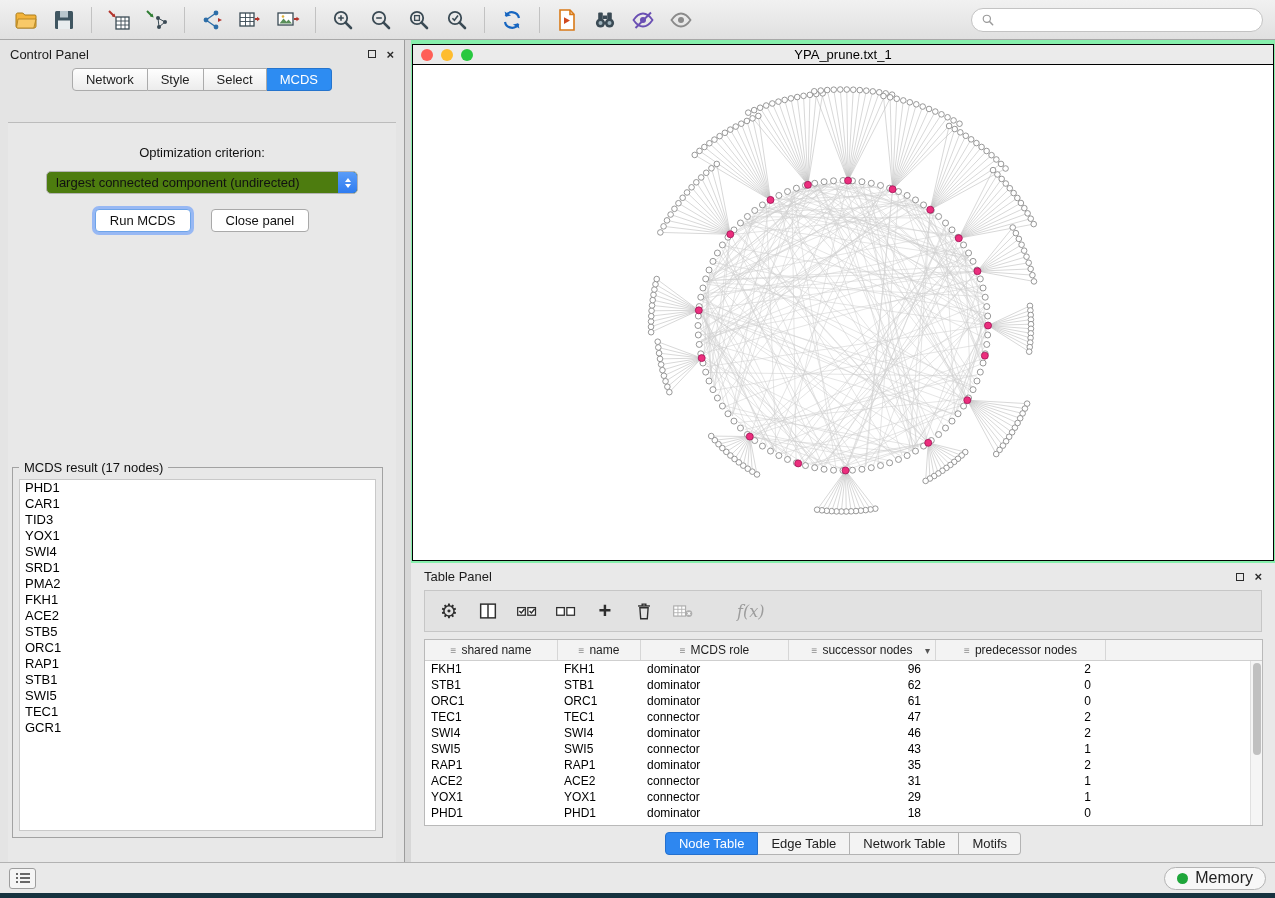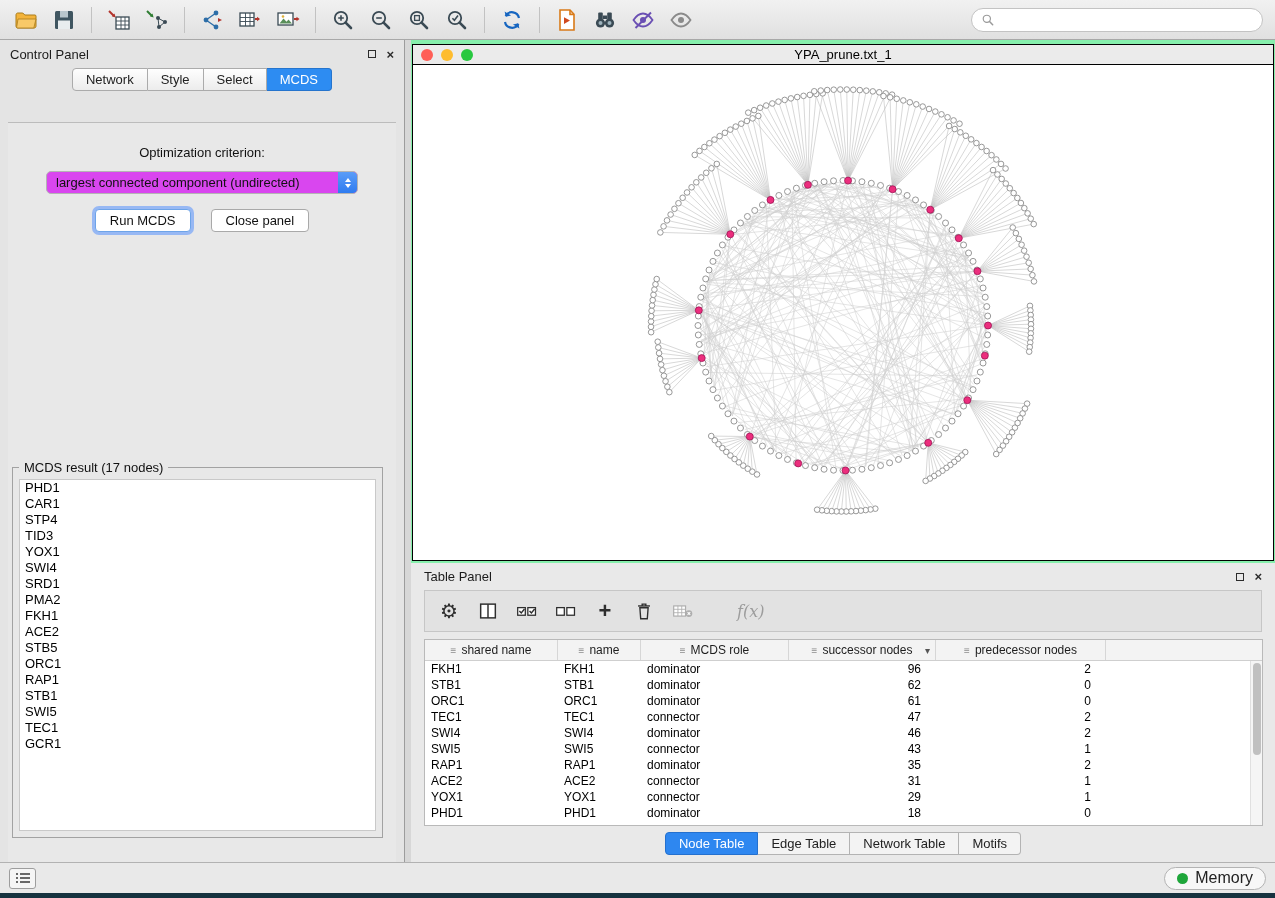--- a/index.html
+++ b/index.html
@@ -41,21 +41,21 @@
   .tab {
     padding:3px 13px; font-size:13px; background:linear-gradient(#fefefe,#ececec);
     border:1px solid #ababab; border-left:none; cursor:pointer; color:#222;
   }
   .tab:first-child { border-left:1px solid #ababab; border-radius:4px 0 0 4px; }
   .tab:last-child { border-radius:0 4px 4px 0; }
   .tab.active { background:#2d8cf2; color:#fff; border-color:#2574cd; }
   .cp-body { border-top:1px solid #bcbcbc; margin-top:-1px; padding-top:22px; text-align:center; background:#e8e8e8; position:absolute; left:8px; right:8px; top:83px; bottom:0; }
   .opt-label { font-size:13px; color:#111; }
   .dropdown {
-    width:312px; height:23px; margin:11px auto 0; background:#d946ef; border:1px solid #b4b4b4;
+    width:312px; height:23px; margin:11px auto 0; background:#4d7c0f; border:1px solid #b4b4b4;
     border-radius:5px; display:flex; align-items:center; font-size:13px; cursor:pointer; overflow:hidden;
   }
   .dd-value { flex:1; text-align:left; padding-left:9px; white-space:nowrap; }
   .dd-stepper { width:19px; height:100%; background:linear-gradient(#5a9cf8,#2f7cf0); display:flex; flex-direction:column; align-items:center; justify-content:center; gap:2px; border-radius:0 4px 4px 0; }
   .dd-stepper i { width:0; height:0; border-left:3.5px solid transparent; border-right:3.5px solid transparent; display:block; }
   .dd-up { border-bottom:4px solid #fff; }
   .dd-down { border-top:4px solid #fff; }
   .btn-row { margin-top:15px; display:flex; justify-content:center; gap:20px; }
   .btn { font-size:13px; padding:3px 14px; background:#fff; border:1px solid #a9a9a9; border-radius:4px; cursor:pointer; font-family:inherit; color:#111; }
   .btn.focused { box-shadow:0 0 0 3px rgba(84,143,254,.55); border-color:#6ea4e8; }
@@ -282,21 +282,20 @@
         </div>
         <div class="btn-row">
           <button class="btn focused">Run MCDS</button>
           <button class="btn">Close panel</button>
         </div>
         <div class="groupbox">
           <span class="gb-legend">MCDS result (17 nodes)</span>
           <div class="gb-inner">
               <div class="result-item">PHD1</div>
               <div class="result-item">CAR1</div>
-              <div class="result-item">STP4</div>
               <div class="result-item">TID3</div>
               <div class="result-item">YOX1</div>
               <div class="result-item">SWI4</div>
               <div class="result-item">SRD1</div>
               <div class="result-item">PMA2</div>
               <div class="result-item">FKH1</div>
               <div class="result-item">ACE2</div>
               <div class="result-item">STB5</div>
               <div class="result-item">ORC1</div>
               <div class="result-item">RAP1</div>

